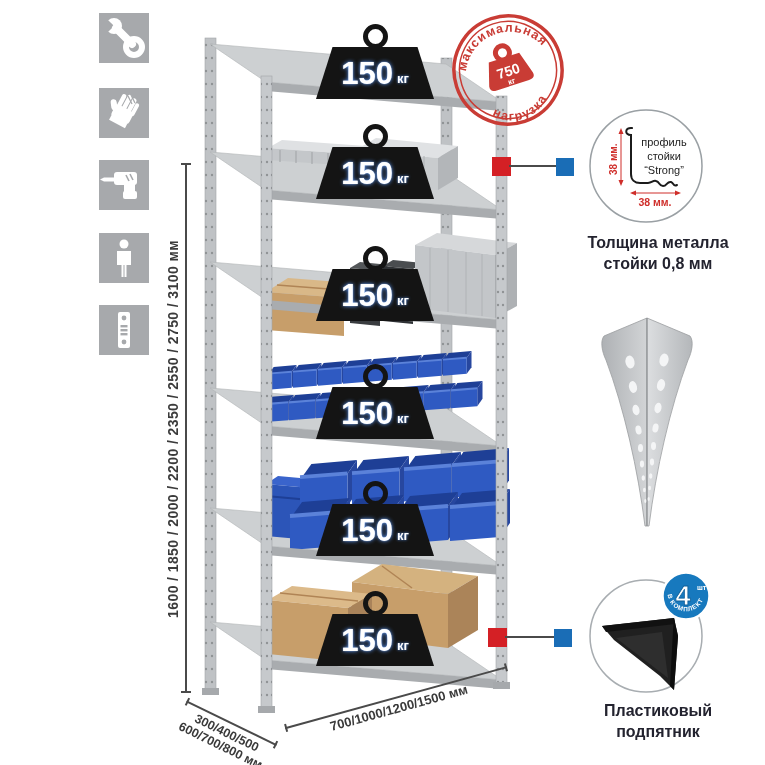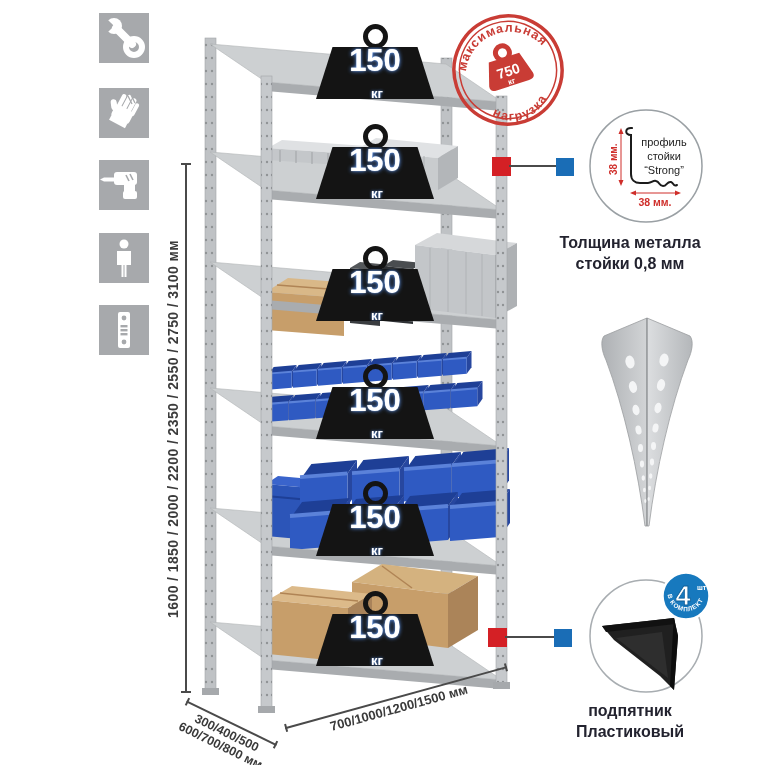--- a/index.html
+++ b/index.html
@@ -15,34 +15,34 @@
           letter-spacing:.4px;white-space:nowrap;}
   
   #rack{position:absolute;left:185px;top:10px;}
   
   .badge{position:absolute;left:316px;width:118px;display:flex;flex-direction:column;
          align-items:center;z-index:3;}
   .badge .ring{width:15px;height:15px;border:5px solid #141414;border-radius:50%;
                background:transparent;margin-bottom:-2px;}
   .badge .body{width:118px;height:52px;background:#141414;
                clip-path:polygon(14% 0,86% 0,100% 100%,0 100%);
-               display:flex;align-items:center;justify-content:center;flex-direction:column;}
+               display:flex;align-items:center;justify-content:center;}
   .badge .val{font-size:31px;font-weight:800;color:#fff;line-height:1;
               text-shadow:0 0 4px #5d9bff,0 0 1px #fff;}
   .badge .unit{font-size:13px;font-weight:700;color:#fff;margin:10px 0 0 4px;
                text-shadow:0 0 3px #5d9bff;}
   
   #stamp{position:absolute;left:450px;top:12px;width:116px;height:116px;
          transform:rotate(-18deg);z-index:5;}
   
   .sq-red{position:absolute;width:19px;height:19px;background:#d42025;z-index:4;}
   .sq-blue{position:absolute;width:18px;height:18px;background:#1a6db6;z-index:4;}
   .cline{position:absolute;height:2px;background:#4a4a4a;z-index:4;}
   
-  .caption{position:absolute;left:540px;width:180px;text-align:center;
+  .caption{position:absolute;left:568px;width:180px;text-align:center;
            font-size:16px;font-weight:700;color:#23232f;line-height:21px;}
   .rsvg{position:absolute;}
   
   .dimgroup{position:absolute;transform-origin:0 0;text-align:center;
             color:#3a3a3a;font-weight:700;}
   .dimline{position:relative;height:2px;background:#4a4a4a;margin:0 auto 3px auto;}
   .dimline:before,.dimline:after{content:"";position:absolute;top:-3px;width:2px;height:8px;
             background:#4a4a4a;}
   .dimline:before{left:0;} .dimline:after{right:0;}
   .dimtext{font-size:12.5px;line-height:14px;white-space:nowrap;}
@@ -396,22 +396,22 @@
         <path id="arcK" d="M8,27 A18.5,18.5 0 0 0 44,27"></path>
       </defs>
     <circle cx="26" cy="26" r="23.5" fill="#1779be" stroke="#fff" stroke-width="2.5"></circle>
     <text x="23" y="35" text-anchor="middle" font-size="27" font-weight="800" fill="#fff" stroke="#0e5d97" stroke-width="0.8">4</text>
     <text x="37" y="20" font-size="7" font-weight="700" fill="#fff">шт</text>
     <text font-size="6.3" font-weight="700" fill="#fff" letter-spacing="0.8">
       <textPath href="#arcK" startOffset="50%" text-anchor="middle">В КОМПЛЕКТЕ</textPath>
     </text>
   </svg>
   <div class="caption" style="top:700px">
+    <div>Пластиковый</div>
     <div>подпятник</div>
-    <div>Пластиковый</div>
   </div>
 
   <div class="dimgroup" style="left:178px;top:696px;width:120px;transform:rotate(26deg)">
     <div class="dimline" style="width:100px"></div>
     <div class="dimtext">300/400/500</div>
     <div class="dimtext">600/700/800 мм</div>
   </div>
 
   <div class="dimgroup" style="left:282px;top:728px;width:236px;transform:rotate(-15.4deg);font-size:13px">
     <div class="dimline" style="width:230px"></div>

